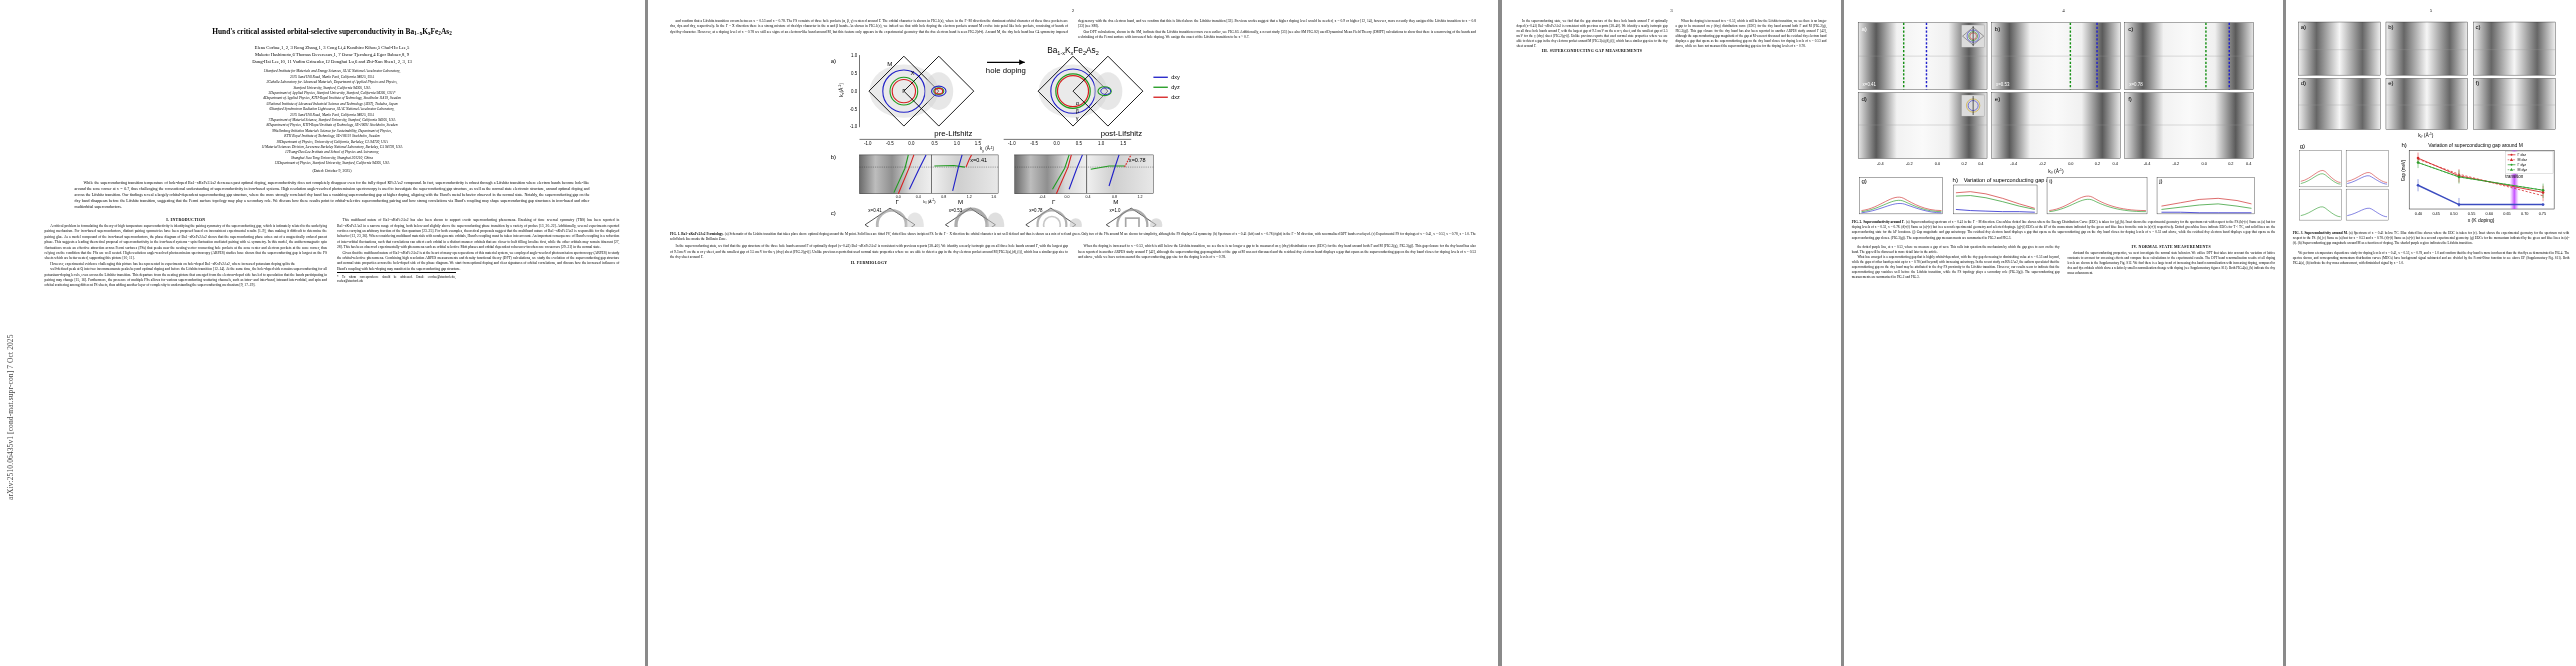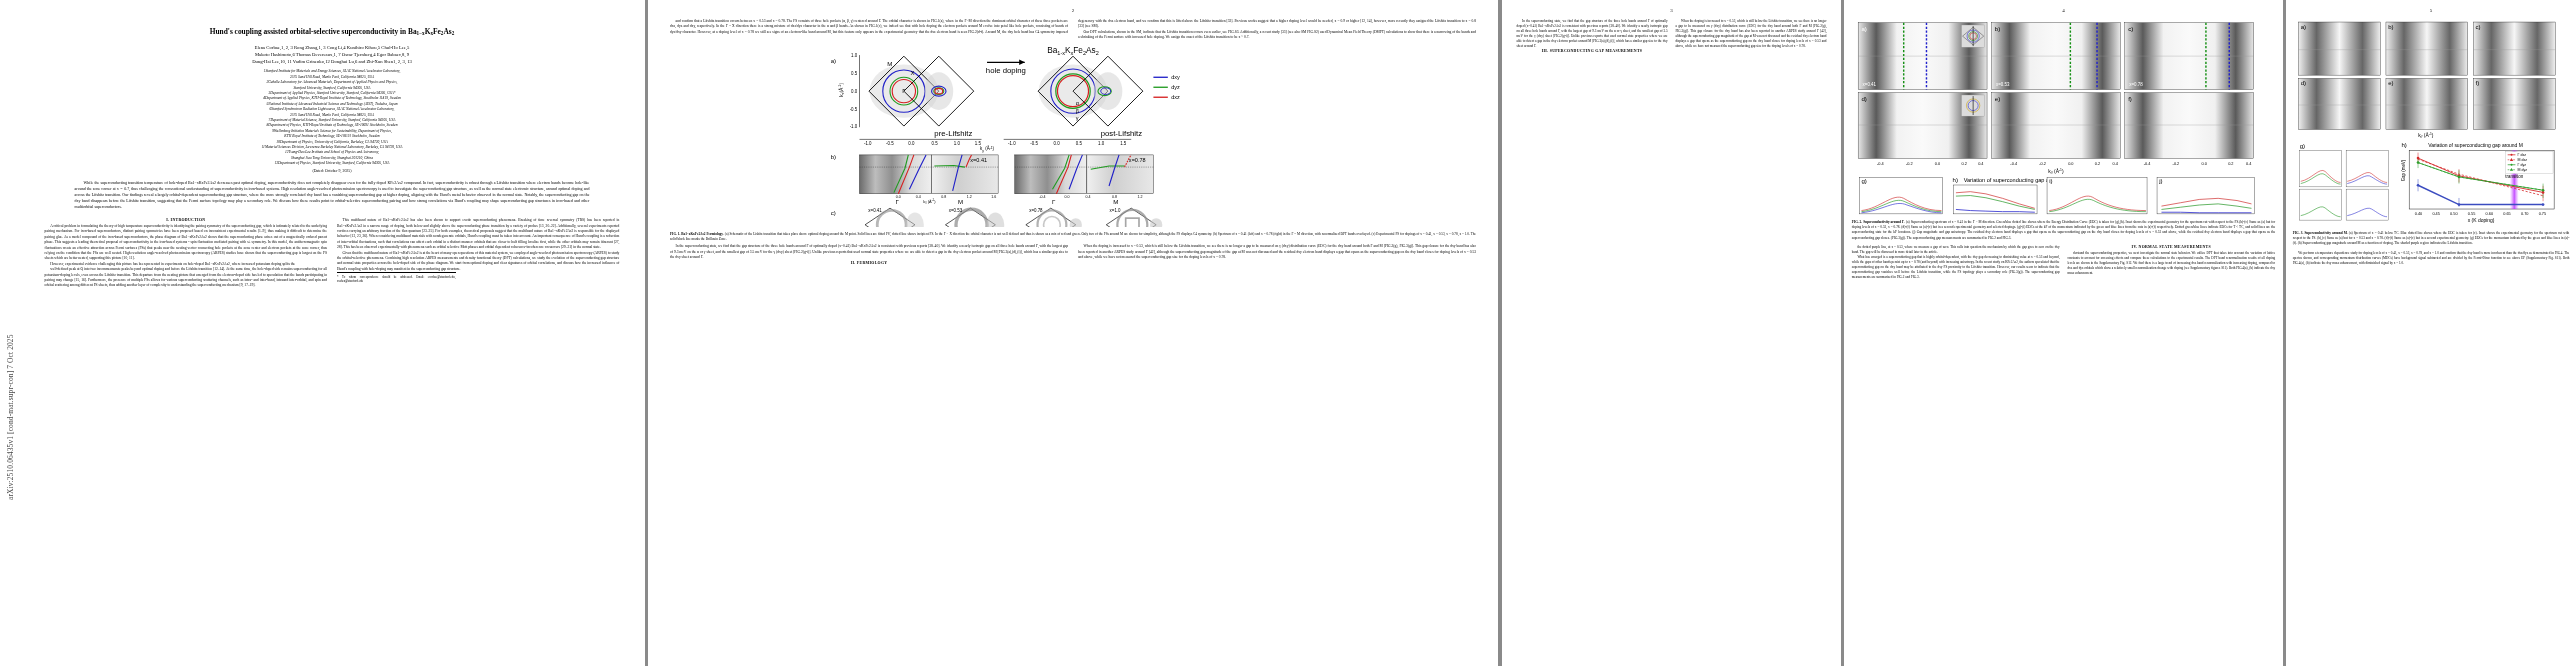--- a/index.html
+++ b/index.html
@@ -33,21 +33,21 @@
 <body>
 
 <div id="viewport">
 
   <div class="page" style="left:0px;width:645px;">
     <div class="page-inner">
       <div class="arxiv-side">arXiv:2510.06435v1  [cond-mat.supr-con]  7 Oct 2025</div>
 
       <div style="margin-left:19px;">
         <div class="title">
-          <span>Hund's coupling assisted orbital-selective superconductivity in Ba</span><sub>1−x</sub><span>K</span><sub>x</sub><span>Fe</span><sub>2</sub><span>As</span><sub>2</sub>
+          <span>Hund's critical assisted orbital-selective superconductivity in Ba</span><sub>1−x</sub><span>K</span><sub>x</sub><span>Fe</span><sub>2</sub><span>As</span><sub>2</sub>
         </div>
 
         <div class="authors">
           <div>Elena Corbae,1, 2, 3 Rong Zhang,1, 3 Cong Li,4 Kunihiro Kihou,5 Chul-Ho Lee,5</div>
           <div>Makoto Hashimoto,6 Thomas Devereaux,1, 7 Oscar Tjernberg,4 Egor Babaev,8, 9</div>
           <div>Dung-Hai Lee,10, 11 Vadim Grinenko,12 Donghui Lu,6 and Zhi-Xun Shen1, 2, 3, 13</div>
         </div>
 
         <div class="affils">
           <div>1Stanford Institute for Materials and Energy Sciences, SLAC National Accelerator Laboratory,</div>

